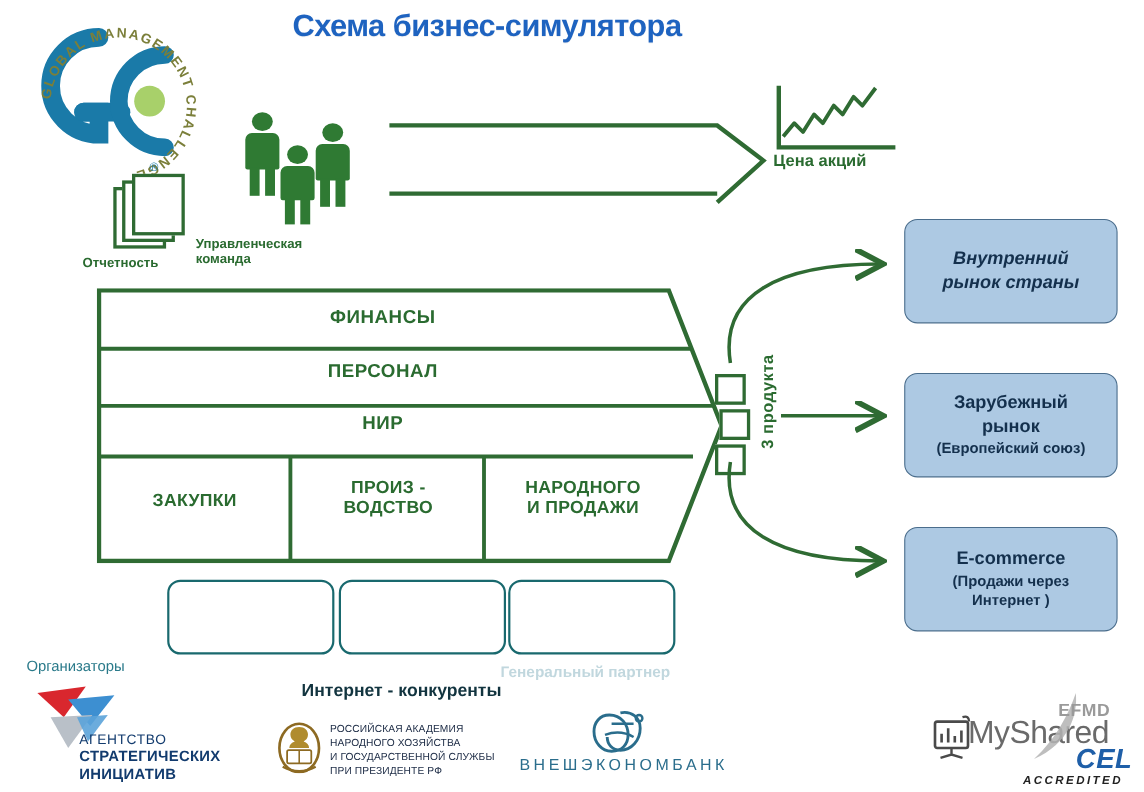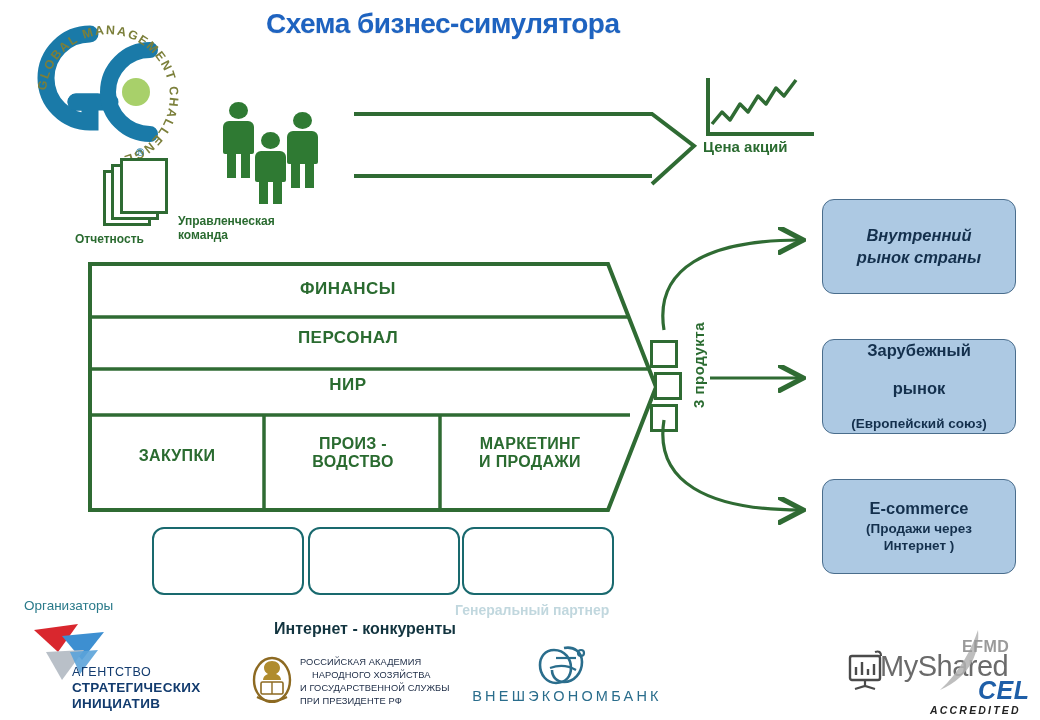--- a/index.html
+++ b/index.html
@@ -213,21 +213,21 @@
   <div class="cellLabel row-label abs" style="left:88px;top:375px;width:520px;">НИР</div>
 
   <div class="cellLabel col-label abs" style="left:90px;top:447px;width:174px;">
     <span>ЗАКУПКИ</span>
   </div>
   <div class="cellLabel col-label abs" style="left:266px;top:435px;width:174px;">
     <span>ПРОИЗ -</span><br>
     <span>ВОДСТВО</span>
   </div>
   <div class="cellLabel col-label abs" style="left:440px;top:435px;width:180px;">
-    <span>МАРКЕТИНГ</span><br>
+    <span>НАРОДНОГО</span><br>
     <span>И ПРОДАЖИ</span>
   </div>
 
   <div class="abs" id="prodwrap">
     <div class="psq" style="left:0;top:0;"></div>
     <div class="psq" style="left:4px;top:32px;"></div>
     <div class="psq" style="left:0;top:64px;"></div>
   </div>
   <div id="prod-text">3 продукта</div>
 
@@ -243,21 +243,21 @@
     <path d="M62 160 L152 160" fill="none" stroke="#2f6b33" stroke-width="3.2" marker-end="url(#ah)"></path>
 
     <path d="M16 202 C6 264, 60 292, 152 292" fill="none" stroke="#2f6b33" stroke-width="3.2" marker-end="url(#ah)"></path>
   </svg>
 
   <div class="market abs" style="left:822px;top:199px;height:93px;font-style:italic;">
     <div class="m-main">Внутренний</div>
     <div class="m-main">рынок страны</div>
   </div>
 
-  <div class="market abs" style="left:822px;top:339px;height:93px;justify-content:space-between;">
+  <div class="market abs" style="left:822px;top:339px;height:93px;">
     <div class="m-main">Зарубежный</div>
     <div class="m-main">рынок</div>
     <div class="m-sub">(Европейский  союз)</div>
   </div>
 
   <div class="market abs" style="left:822px;top:479px;height:93px;">
     <div class="m-main">E-commerce</div>
     <div class="m-sub">(Продажи  через</div>
     <div class="m-sub">Интернет  )</div>
   </div>
@@ -283,21 +283,21 @@
   <div class="asi-txt asi-l2 abs" style="left:72px;top:696px;">ИНИЦИАТИВ</div>
 
   <svg class="abs" style="left:251px;top:653px;" width="42" height="50" aria-hidden="true">
     <ellipse cx="21" cy="27" rx="18" ry="22" fill="none" stroke="#8d6a22" stroke-width="2.4"></ellipse>
     <path d="M21 8 c-5 0 -8 3 -8 7 c0 3 2 5 4 6 c-3 1 -5 3 -5 6 l18 0 c0 -3 -2 -5 -5 -6 c2 -1 4 -3 4 -6 c0 -4 -3 -7 -8 -7 z" fill="#b08c2e"></path>
     <rect x="10" y="29" width="22" height="12" rx="1.5" fill="#fff" stroke="#8d6a22" stroke-width="1.6"></rect>
     <path d="M21 29 L21 41" stroke="#8d6a22" stroke-width="1.4"></path>
     <path d="M6 44 q15 8 30 0" fill="none" stroke="#8d6a22" stroke-width="2"></path>
   </svg>
   <div class="ranepa-txt abs" style="left:300px;top:656px;">РОССИЙСКАЯ АКАДЕМИЯ</div>
-  <div class="ranepa-txt abs" style="left:312px;top:669px;">НАРОДНОГО ХОЗЯЙСТВА</div>
+  <div class="ranepa-txt abs" style="left:300px;top:669px;">НАРОДНОГО ХОЗЯЙСТВА</div>
   <div class="ranepa-txt abs" style="left:300px;top:682px;">И ГОСУДАРСТВЕННОЙ СЛУЖБЫ</div>
   <div class="ranepa-txt abs" style="left:300px;top:695px;">ПРИ ПРЕЗИДЕНТЕ РФ</div>
 
   <svg class="abs" style="left:534px;top:644px;" width="66" height="48" aria-hidden="true">
     <path d="M20 6 c-9 0 -14 7 -14 15 c0 10 7 18 16 18 c10 0 15 -7 15 -15 c0 -9 -6 -18 -17 -18 z" fill="none" stroke="#2a6d8c" stroke-width="2.6"></path>
     <path d="M30 4 c10 -2 18 4 18 14 c0 11 -8 20 -18 20 c-7 0 -12 -5 -12 -12" fill="none" stroke="#2a6d8c" stroke-width="2.6"></path>
     <path d="M22 14 L42 14" stroke="#2a6d8c" stroke-width="2.2"></path>
     <path d="M16 24 q14 -5 26 2" fill="none" stroke="#2a6d8c" stroke-width="2.2"></path>
     <circle cx="47" cy="9" r="3" fill="none" stroke="#2a6d8c" stroke-width="2.2"></circle>
   </svg>

